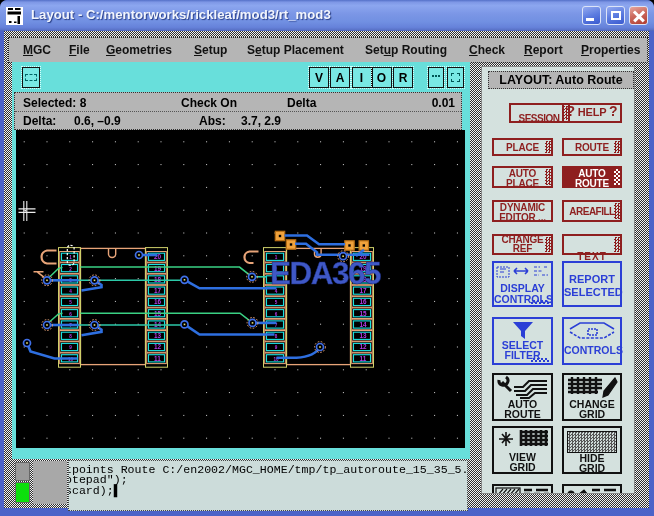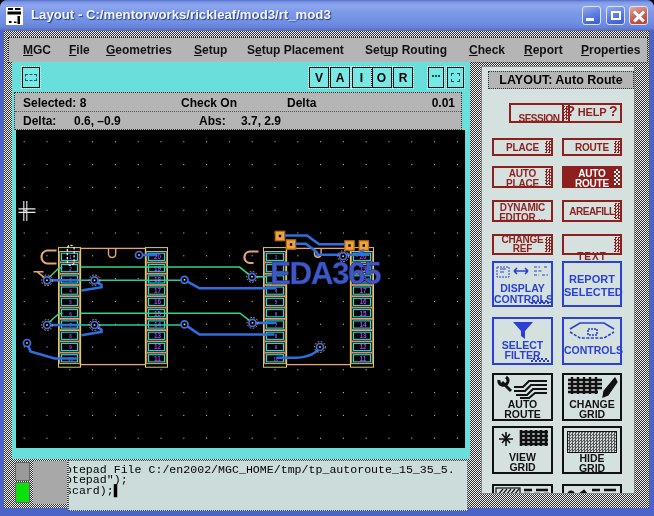--- a/index.html
+++ b/index.html
@@ -333,21 +333,21 @@
         <rect x="24.2" y="210.1" width="1.3" height="1.3" fill="#fff"></rect>
 </svg>
   </div>
 
   <div class="abs" id="consframe">
     <div style="position:absolute;left:4px;top:0px;width:19px;height:47px;border:1px dotted #333"></div>
       <div id="cons-b1"></div>
       <div id="cons-b2"></div>
       <div id="cons-b3"></div>
     <div id="constext">
-      <div>otepad File C:/en2002/MGC_HOME/tmp/tp_autoroute_15_35_5.</div>
+      <div>tpoints Route C:/en2002/MGC_HOME/tmp/tp_autoroute_15_35_5.</div>
       <div>otepad");</div>
       <div>scard);▌</div>
     </div>
   </div>
 
   <div class="abs" id="panel">
     <div id="phead">LAYOUT: Auto Route</div>
     <div class="pb" style="left:27px;top:36px;width:61px;height:20px;padding-top:9px;letter-spacing:-0.5px">SESSION<div class="dots"></div></div>
     <div class="pb" style="left:80.5px;top:36px;width:60px;height:20px;padding-top:2px;font-size:11px"><b style="font-size:14px">?</b> HELP <b style="font-size:14px">?</b></div>
     <div class="pb" style="left:10.5px;top:71px;width:61px;height:18px;padding-top:3px">PLACE<div class="dots"></div></div>

